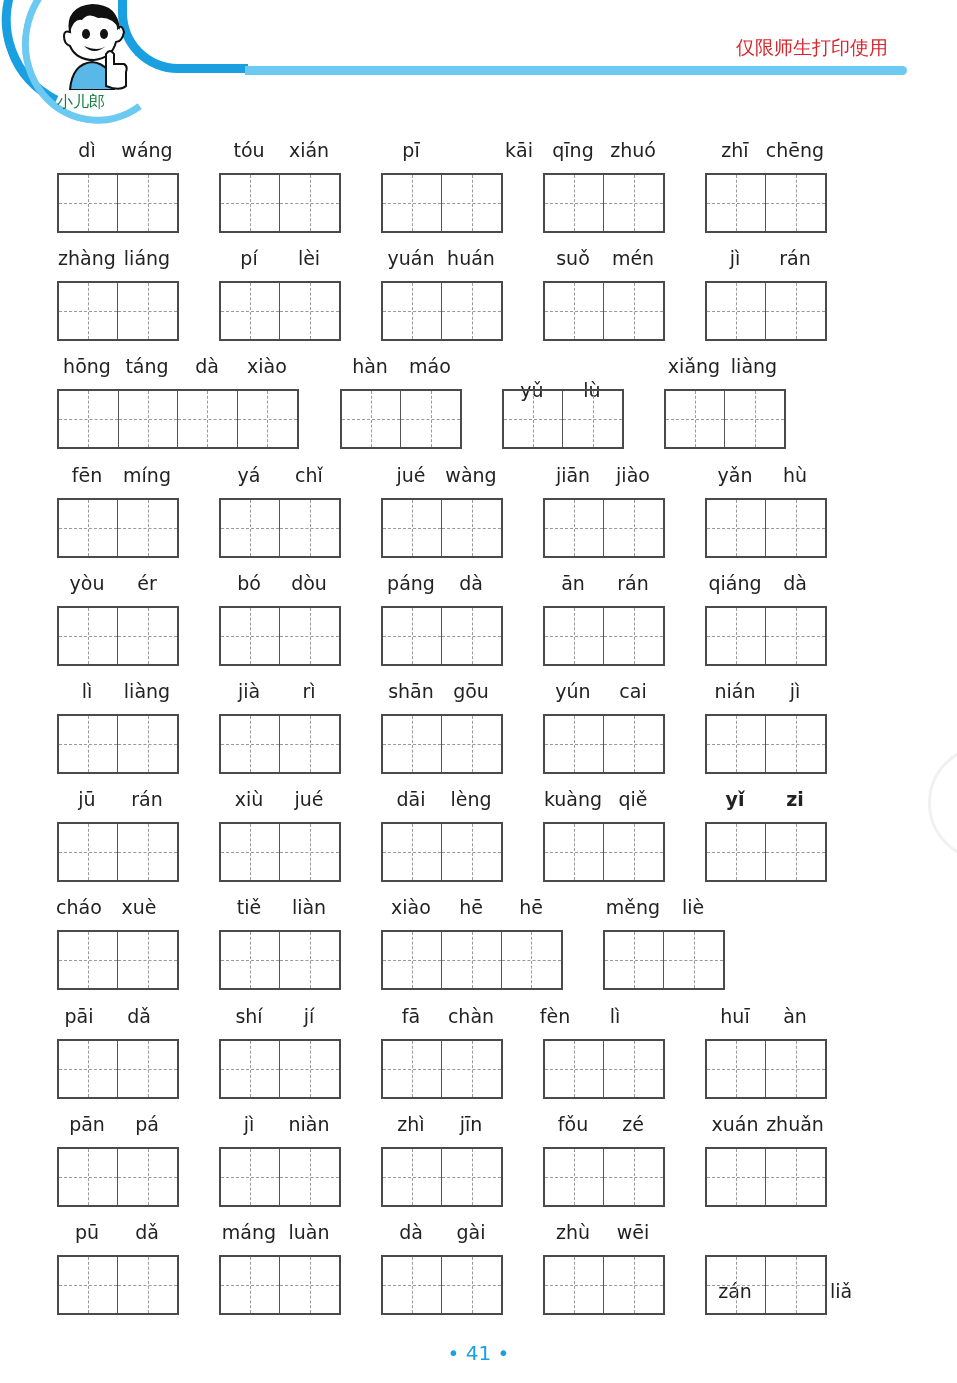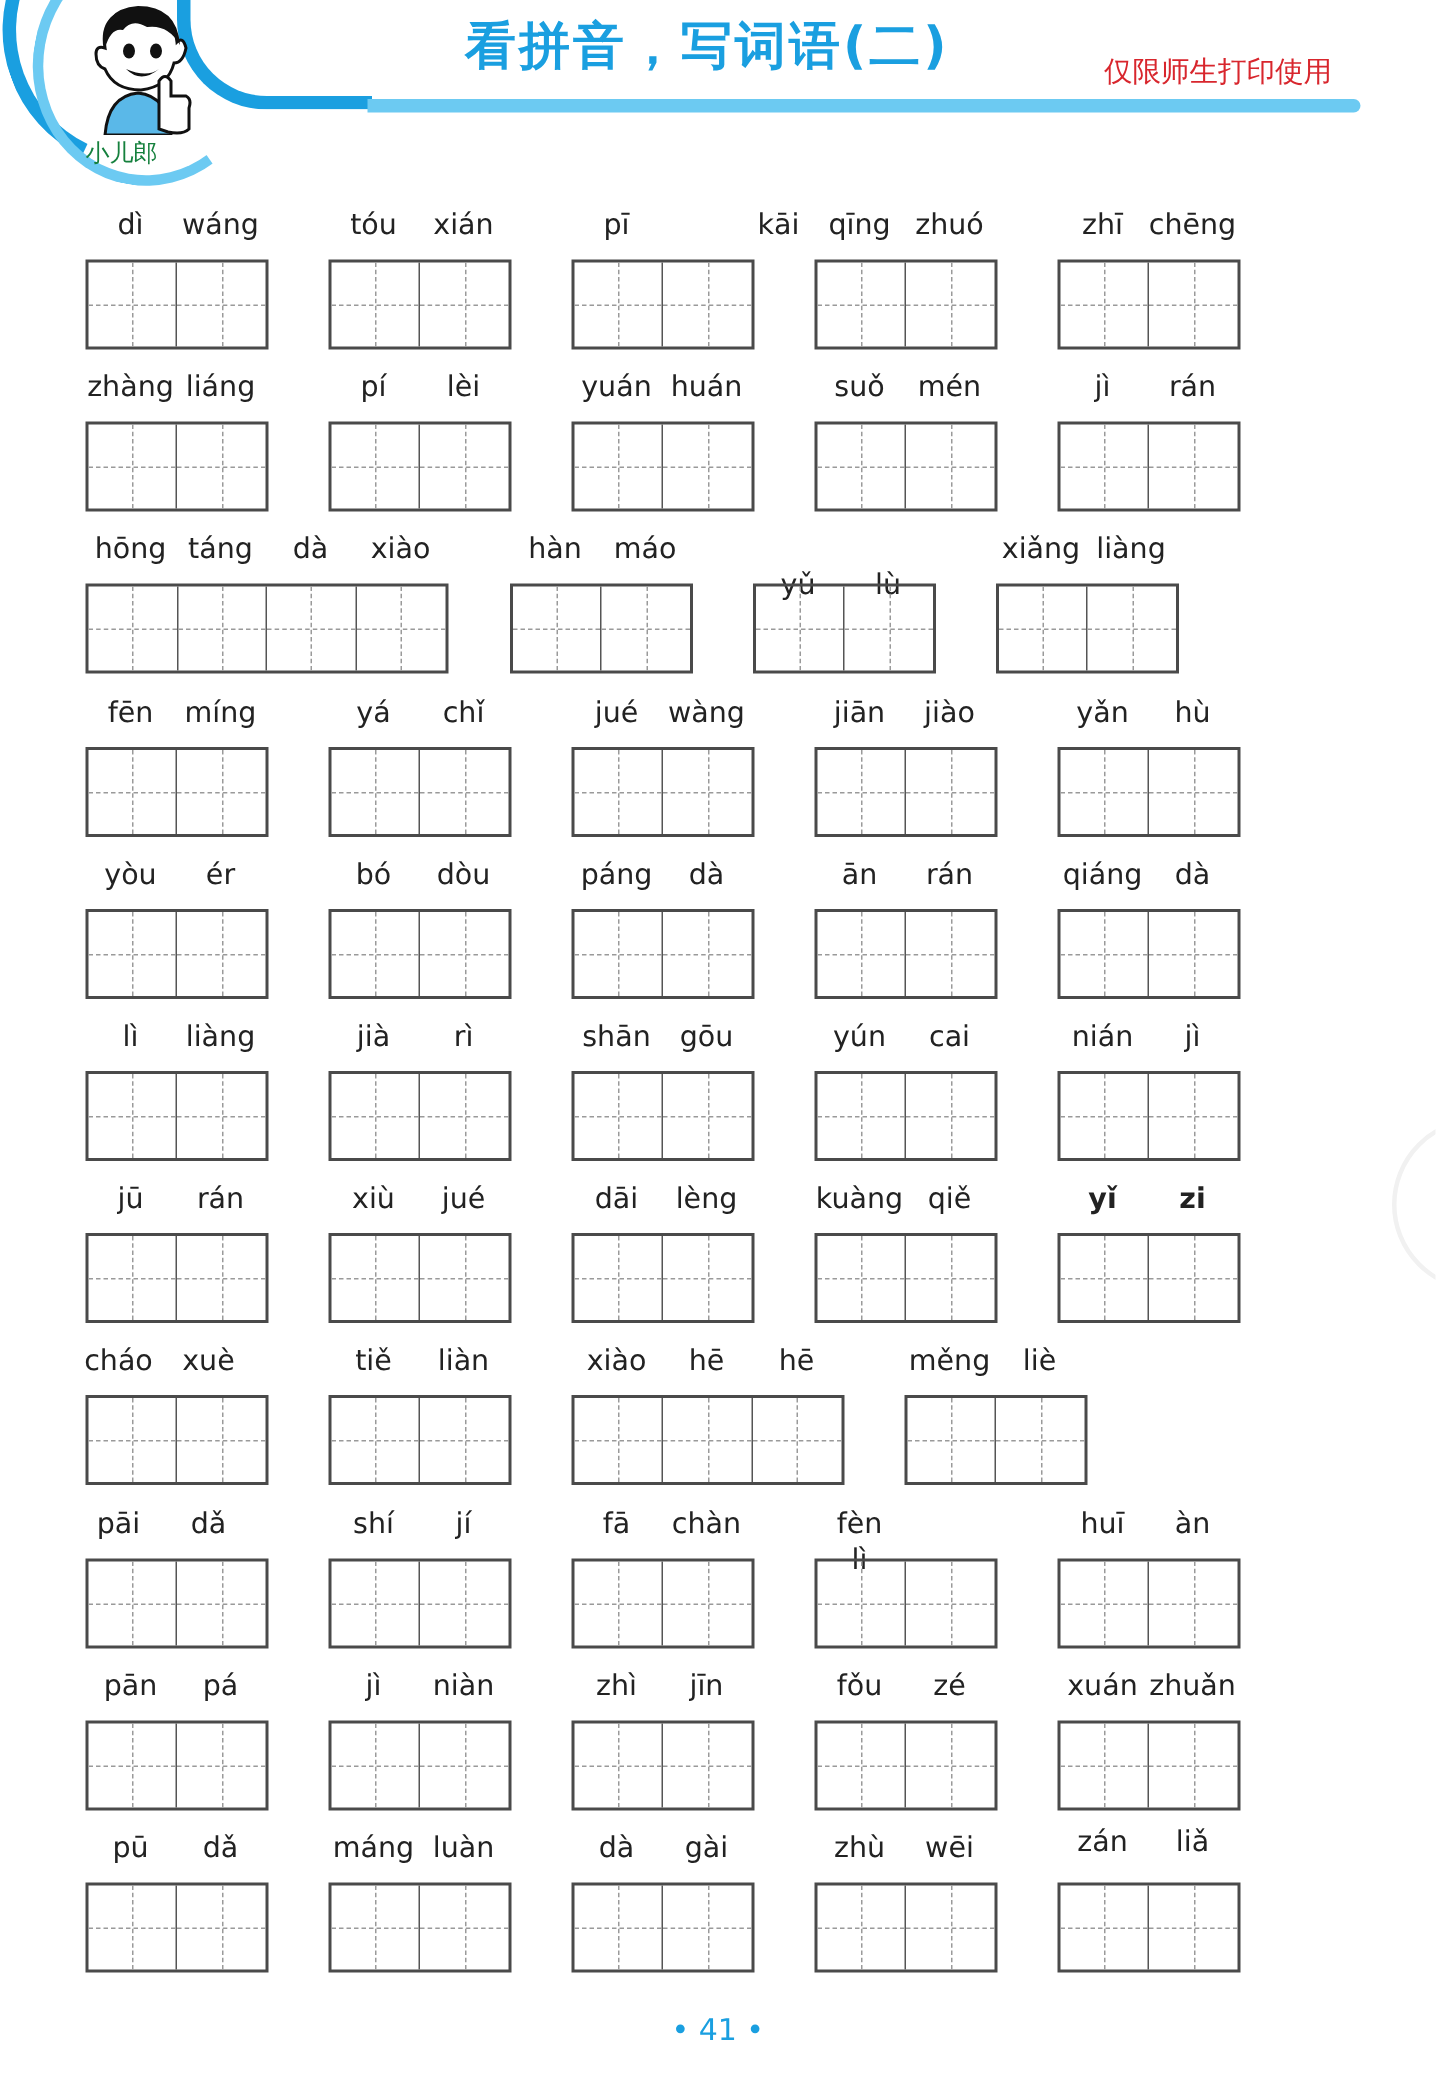--- a/index.html
+++ b/index.html
@@ -85,21 +85,20 @@
     <path d="M18 30 Q14 6 40 4 Q64 4 66 26 Q70 22 72 30 Q70 40 64 40 Q60 56 42 58 Q24 58 18 44 Q12 42 12 34 Q12 28 18 30 Z" fill="#fff" stroke="#111" stroke-width="2"></path>
     <path d="M18 30 Q14 4 40 2 Q66 2 68 28 Q60 14 46 16 Q36 10 30 18 Q22 16 18 30 Z" fill="#111"></path>
     <ellipse cx="34" cy="32" rx="4" ry="5" fill="#111"></ellipse>
     <ellipse cx="52" cy="32" rx="4" ry="5" fill="#111"></ellipse>
     <path d="M32 44 Q42 54 54 44 Q46 50 32 44 Z" fill="#111"></path>
     <path d="M18 88 Q20 62 40 60 Q60 62 62 88 Z" fill="#5ab8e8" stroke="#111" stroke-width="2"></path>
     <path d="M54 70 L54 52 Q58 46 62 52 L62 62 L72 62 Q76 64 74 70 L74 84 Q70 88 60 86 L54 84 Z" fill="#fff" stroke="#111" stroke-width="2"></path>
   </svg>
   <div class="mascot-label">小儿郎</div>
 
-  <div class="title">看拼音，写词语(二)</div>
   <div class="notice">仅限师生打印使用</div>
 </div>
 
 <div id="worksheet">
     <div class="cell-group">
       <div class="pinyin-row" style="left: 57px; top: 138px;">
         <span class="py">dì</span>
         <span class="py">wáng</span>
       </div>
       <div class="box" style="left: 57px; top: 173px; width: 122px;">
@@ -507,21 +506,21 @@
       <div class="pinyin-row" style="left: 381px; top: 1003.6px;">
         <span class="py">fā</span>
         <span class="py">chàn</span>
       </div>
       <div class="box" style="left: 381px; top: 1038.6px; width: 122px;">
         <div class="cell"></div>
         <div class="cell"></div>
       </div>
     </div>
     <div class="cell-group">
-      <div class="pinyin-row" style="left: 543px; top: 1003.6px; flex-direction: column;">
+      <div class="pinyin-row" style="left: 525px; top: 1003.6px;">
         <span class="py">fèn</span>
         <span class="py">lì</span>
       </div>
       <div class="box" style="left: 543px; top: 1038.6px; width: 122px;">
         <div class="cell"></div>
         <div class="cell"></div>
       </div>
     </div>
     <div class="cell-group">
       <div class="pinyin-row" style="left: 705px; top: 1003.6px;">
@@ -617,21 +616,21 @@
       <div class="pinyin-row" style="left: 543px; top: 1220px;">
         <span class="py">zhù</span>
         <span class="py">wēi</span>
       </div>
       <div class="box" style="left: 543px; top: 1255px; width: 122px;">
         <div class="cell"></div>
         <div class="cell"></div>
       </div>
     </div>
     <div class="cell-group">
-      <div class="pinyin-row" style="left: 705px; top: 1216px;">
+      <div class="pinyin-row" style="left: 705px; top: 1279px; gap: 46px;">
         <span class="py">zán</span>
         <span class="py">liǎ</span>
       </div>
       <div class="box" style="left: 705px; top: 1255px; width: 122px;">
         <div class="cell"></div>
         <div class="cell"></div>
       </div>
     </div>
   </div>
 

